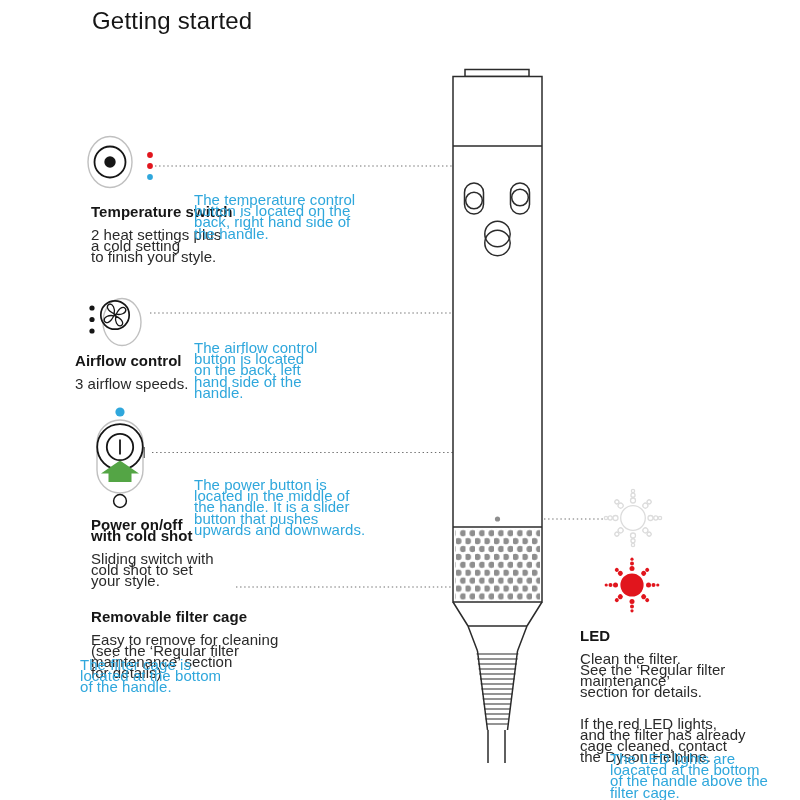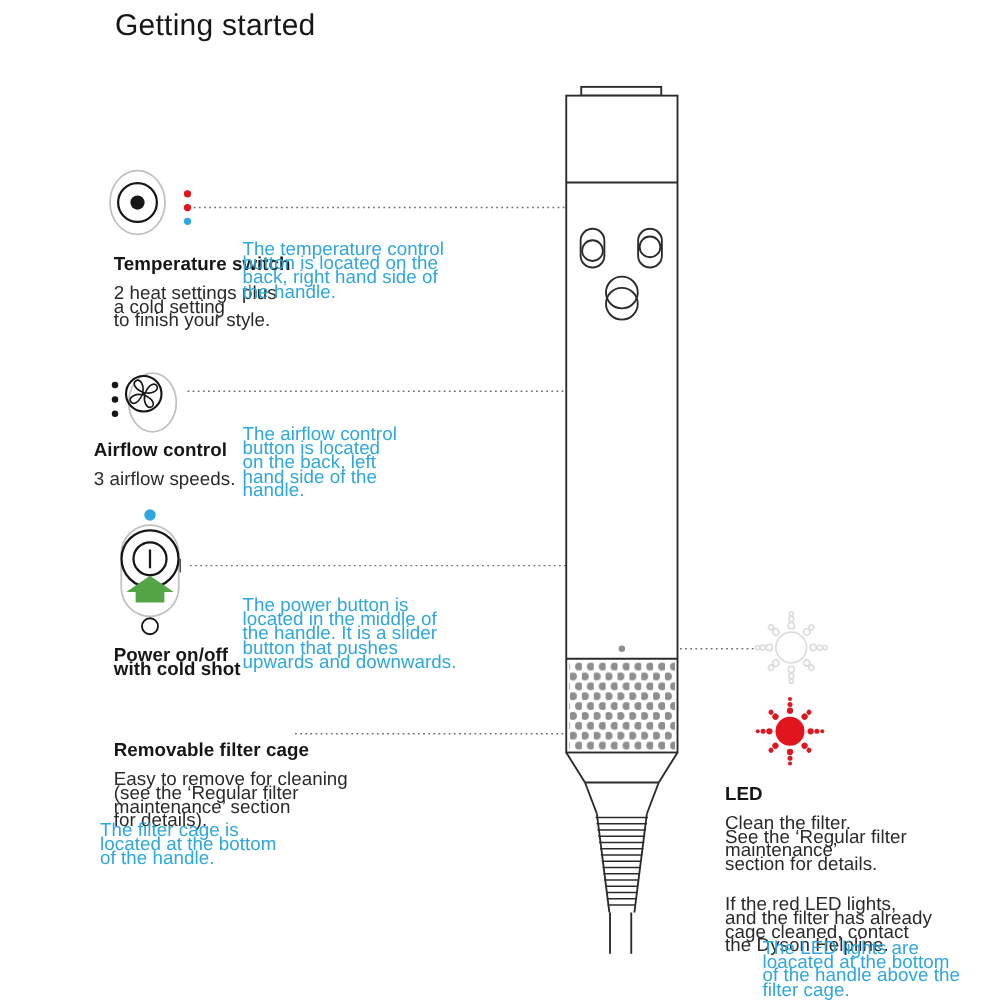--- a/index.html
+++ b/index.html
@@ -189,28 +189,31 @@
   </div>
   <div class="txt blue" style="left:194px;top:342px">The airflow control
 button is located
 on the back, left
 hand side of the
 handle.</div>
 
   <div class="txt" style="left:91px;top:508px">
     <div class="b">Power on/off
 with cold shot</div>
+    <div>Sliding switch with
+cold shot to set
+your style.</div>
   </div>
   <div class="txt blue" style="left:194px;top:479px">The power button is
 located in the middle of
 the handle. It is a slider
 button that pushes
 upwards and downwards.</div>
 
-  <div class="txt" style="left:91px;top:584px">
+  <div class="txt" style="left:91px;top:600px">
     <div class="b">Removable filter cage</div>
     <div>Easy to remove for cleaning
 (see the ‘Regular filter
 maintenance’ section
 for details).</div>
   </div>
   <div class="txt blue" style="left:80px;top:659px">The filter cage is
 located at the bottom
 of the handle.</div>
 

